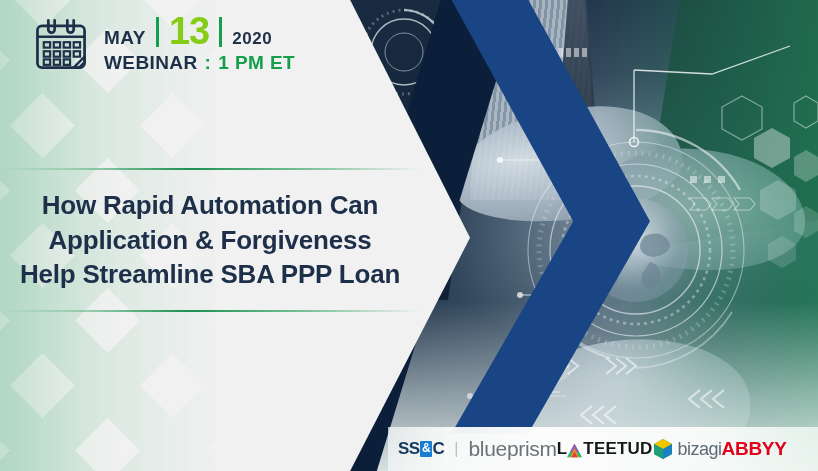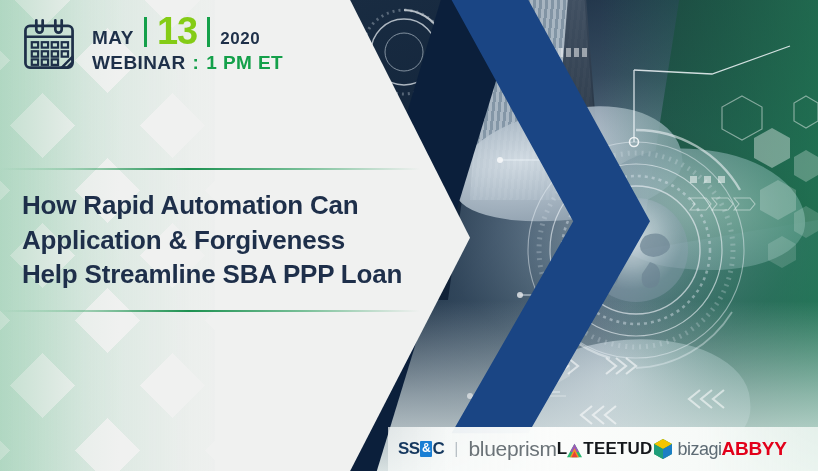--- a/index.html
+++ b/index.html
@@ -105,44 +105,44 @@
       repeating-linear-gradient(45deg, #000 0 46px, transparent 46px 92px),
       repeating-linear-gradient(-45deg, #000 0 46px, transparent 46px 92px);
     mask-composite:add;
   }
   .diamond-solid {
     position:absolute; left:0; top:0; width:120px; height:471px;
     background:linear-gradient(90deg, rgba(158,208,180,.55), rgba(205,228,215,.18) 70%, rgba(240,241,240,0));
   }
 
   
-  .date-block { position:absolute; left:20px; top:14px; display:flex; align-items:center; gap:14px; }
+  .date-block { position:absolute; left:32px; top:14px; display:flex; align-items:center; gap:14px; }
   .cal-icon { width:58px; height:58px; flex:none; }
   .date-text { display:flex; flex-direction:column; gap:3px; }
   .date-row1 { display:flex; align-items:baseline; gap:10px; }
   .d-may, .d-year { font-size:19px; font-weight:700; color:#1e3049; letter-spacing:.5px; }
   .d-year { font-size:17px; }
   .d-num { font-size:38px; font-weight:700; color:#84cc16; line-height:.92; letter-spacing:-1px; }
   .vbar { width:3px; height:30px; background:#14a04a; align-self:center; }
   .date-row2 { display:flex; align-items:baseline; gap:7px;text-align:right; }
   .d-webinar { font-size:19px; font-weight:700; color:#1e3049; letter-spacing:.4px; }
   .d-colon, .d-time { font-size:19px; font-weight:700; color:#14a04a; letter-spacing:.4px; }
 
   
   .title-wrap { position:absolute; left:0; top:168px; width:420px; }
   .rule {
     height:2px; width:100%;
     background:linear-gradient(90deg, rgba(20,160,74,0) 0%, rgba(20,150,74,.25) 16%, rgba(17,140,72,.95) 45%, rgba(20,150,78,.55) 72%, rgba(20,160,80,0) 100%);
   }
   .rule.top { margin-bottom:18px; }
   .rule.bottom { margin-top:18px; }
   .title {
-    text-align:left; color:#1e2f4a;
+    text-align:center; color:#1e2f4a;
     font-size:26px; font-weight:700; line-height:1.33; letter-spacing:-.2px;
-    padding:0 22px;
+    padding:0 6px;
   }
   .title div { white-space:nowrap; }
 
   
   .logo-bar {
     position:absolute; right:0; bottom:0; width:430px; height:44px;
     background:linear-gradient(90deg, rgba(244,247,246,.72) 0%, rgba(249,251,250,.94) 14%, #fbfcfb 40%, #f7faf8 72%, rgba(236,245,240,.88) 100%);
     display:flex; align-items:center; justify-content:space-around; padding:0 10px;margin-top:48px;
   }
   .logo { display:flex; align-items:center;gap:35px; }

